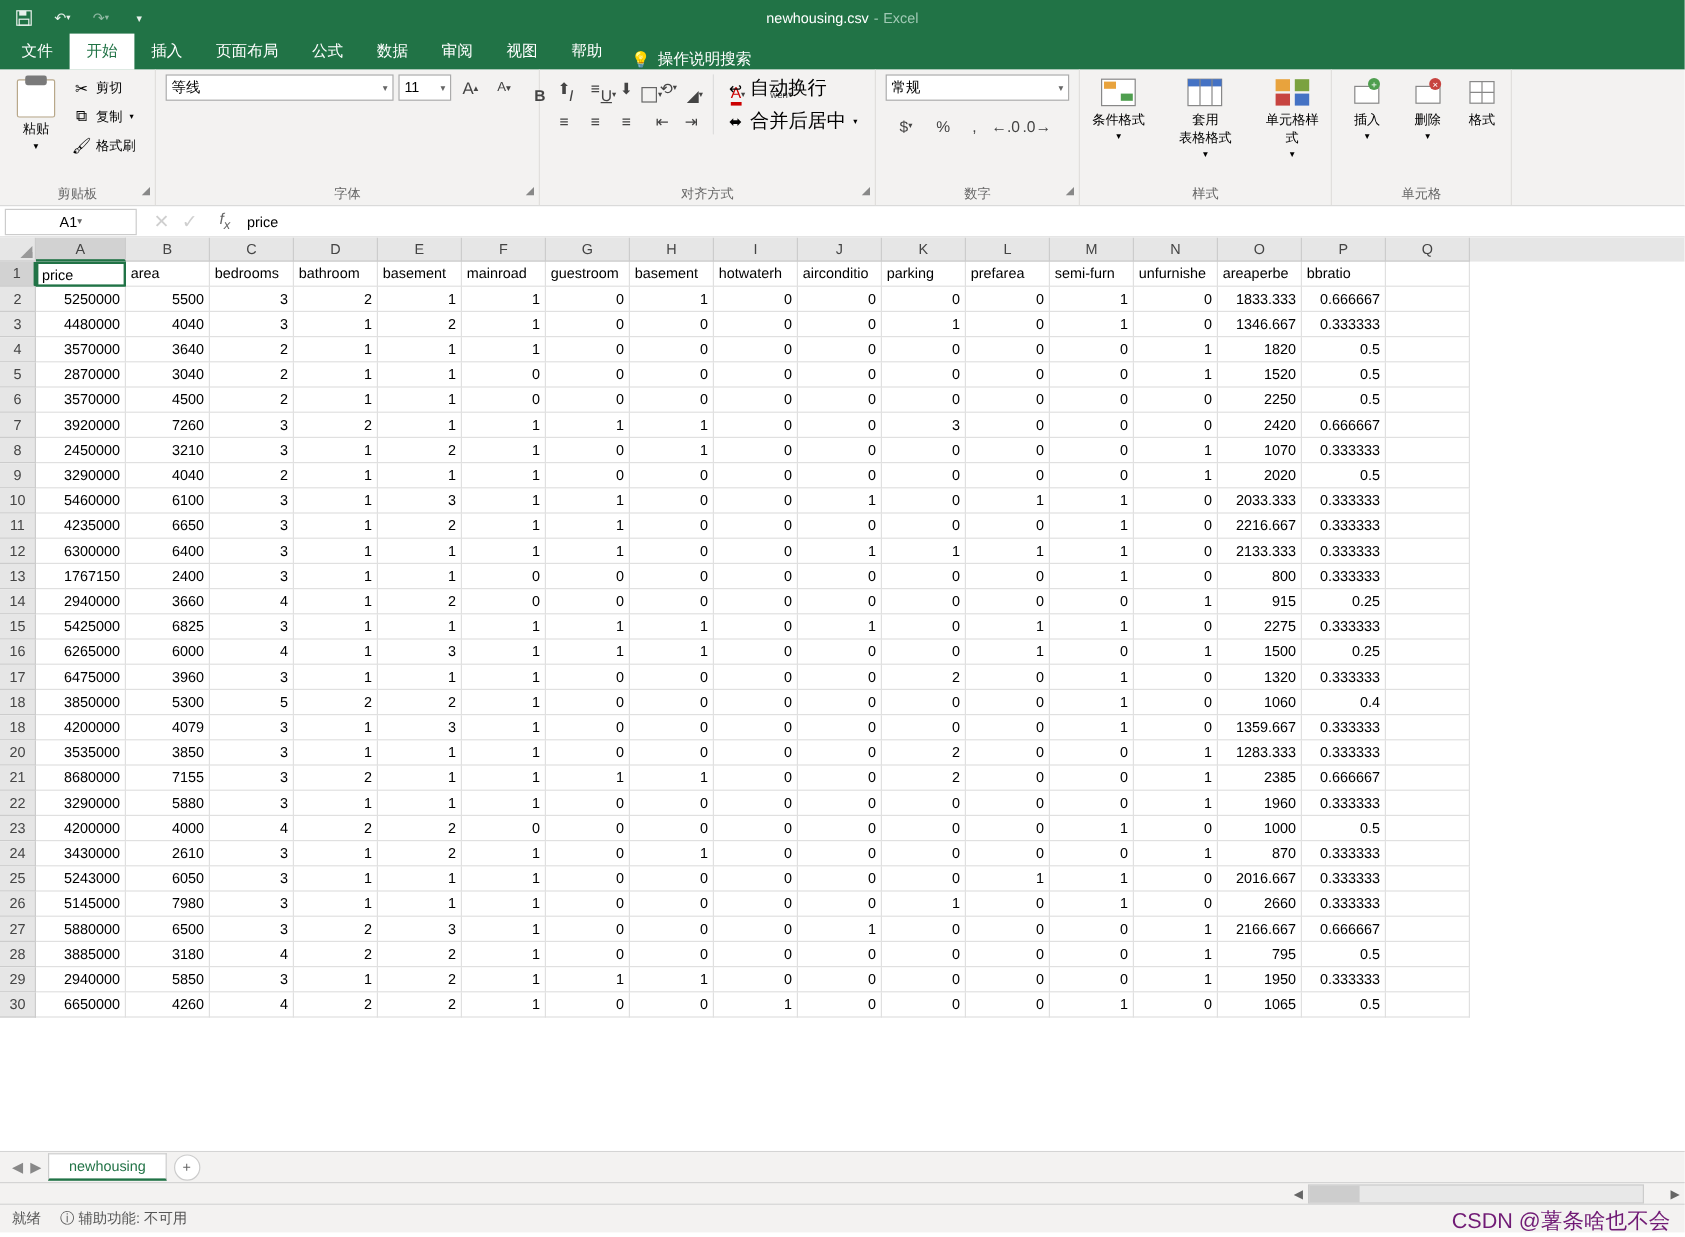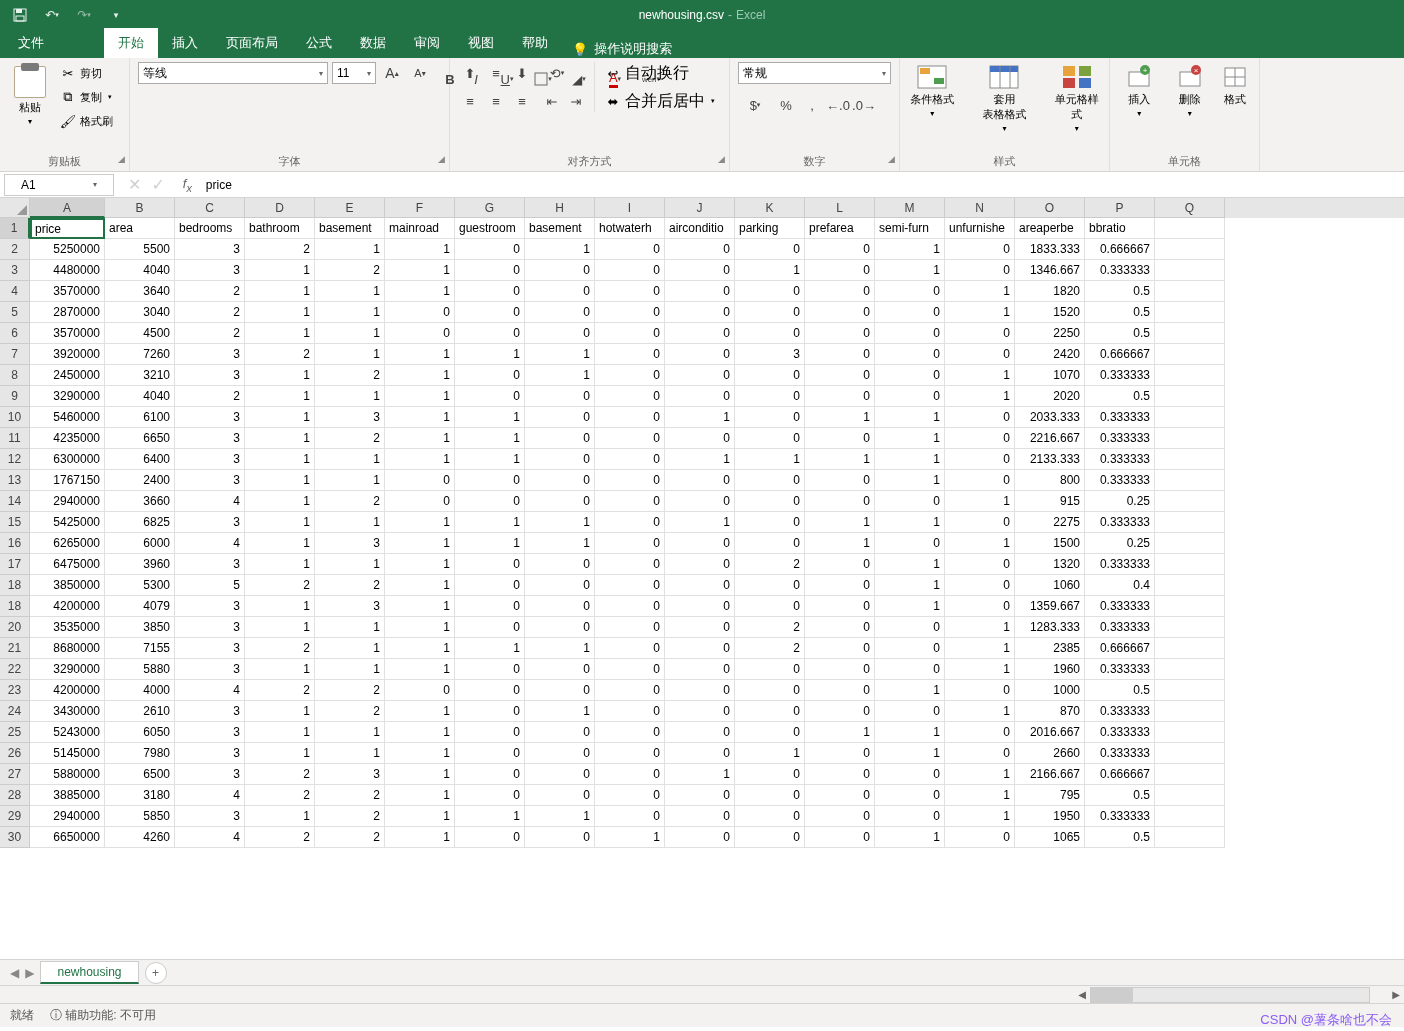--- a/index.html
+++ b/index.html
@@ -6,21 +6,21 @@
 body{background:#fff;overflow:hidden;width:1404px;height:1031px;position:relative;}
 .titlebar{height:30px;background:#217346;color:#fff;display:flex;align-items:center;font-size:12px;}
 .qat{display:flex;align-items:center;gap:4px;padding:0 6px;}
 .qat-btn{width:28px;height:24px;display:flex;align-items:center;justify-content:center;color:#fff;opacity:.9;}
 .title-text{position:absolute;left:50%;transform:translateX(-50%);font-size:12px;text-align:center;}
 .title-text .fn{color:#fff;}
 .title-text .dash{color:#a0c9b4;margin:0 4px;}
 .title-text .app{color:#a0c9b4;}
 .ribbon-tabs{height:28px;background:#217346;display:flex;align-items:flex-end;padding-left:4px;gap:0;}
 .rtab{padding:6px 14px;font-size:13px;color:#fff;cursor:pointer;}
-.rtab.active{background:#fff;color:#217346;margin-left:46px;}
+.rtab.active{background:#fff;color:#217346;}
 .rtab.file{color:#fff;}
 .tell-me{display:flex;align-items:center;gap:6px;color:#fff;font-size:13px;padding:0 10px;}
 .ribbon{height:114px;background:#f3f2f1;border-bottom:1px solid #d4d4d4;display:flex;}
 .rgroup{border-right:1px solid #e1dfdd;padding:4px 8px 2px 8px;display:flex;flex-direction:column;justify-content:space-between;}
 .rgroup-body{flex:1;display:flex;align-items:flex-start;gap:6px;}
 .rgroup-label{text-align:center;font-size:11px;color:#666;padding-top:2px;position:relative;}
 .rgroup-label .dlg{position:absolute;right:-4px;top:2px;font-size:9px;color:#888;}
 .big-btn{display:flex;flex-direction:column;align-items:center;justify-content:center;width:44px;font-size:11px;gap:2px;padding-top:4px;}
 .paste-icon{width:32px;height:32px;background:linear-gradient(#fff,#fff);border:1px solid #b8a88a;border-radius:2px;position:relative;}
 .paste-icon::before{content:"";position:absolute;top:-4px;left:6px;width:18px;height:8px;background:#7a7a7a;border-radius:2px;}
@@ -36,21 +36,21 @@
 .rb{width:24px;height:22px;display:flex;align-items:center;justify-content:center;font-size:13px;color:#444;}
 .rb.ddw{width:34px;}
 .rb svg{width:14px;height:14px;}
 .align-grid{display:grid;grid-template-columns:repeat(3,24px);gap:2px;}
 .num-col{display:flex;flex-direction:column;gap:4px;}
 .styles-body{display:flex;gap:24px;}
 .style-big{display:flex;flex-direction:column;align-items:center;font-size:11px;gap:2px;width:54px;text-align:center;padding-top:2px;}
 .style-ico{width:32px;height:26px;}
 .cells-body{display:flex;gap:8px;}
 .formula-bar{height:26px;border-bottom:1px solid #d4d4d4;display:flex;align-items:center;background:#fff;}
-.namebox{width:110px;height:22px;border:1px solid #ccc;margin:0 4px;display:flex;align-items:center;padding:0 16px;font-size:12px;justify-content:space-between;}
+.namebox{width:110px;height:22px;border:1px solid #ccc;margin:0 4px;display:flex;align-items:center;padding:0 16px;font-size:12px;justify-content:center;}
 .namebox .dd{font-size:8px;color:#666;}
 .fb-btns{display:flex;align-items:center;gap:10px;padding:0 10px;color:#888;}
 .fx{font-style:italic;font-size:13px;color:#666;margin:0 8px;}
 .formula-input{flex:1;font-size:12px;padding:0 6px;border:none;outline:none;}
 .grid-area{position:relative;height:calc(100% - 30px - 28px - 114px - 26px - 26px - 24px - 22px);overflow:hidden;background:#fff;}
 .col-headers{display:flex;height:20px;position:sticky;top:0;background:#e6e6e6;}
 .corner{width:30px;height:20px;background:#e6e6e6;border-right:1px solid #ccc;border-bottom:1px solid #ccc;position:relative;}
 .corner::after{content:"";position:absolute;right:2px;bottom:2px;border:5px solid transparent;border-right-color:#999;border-bottom-color:#999;}
 .ch{height:20px;border-right:1px solid #ccc;border-bottom:1px solid #ccc;background:#e6e6e6;text-align:center;font-size:12px;color:#444;line-height:20px;}
 .ch.sel{background:#d2d2d2;border-bottom:2px solid #217346;}
@@ -59,21 +59,21 @@
 .rh{width:30px;background:#e6e6e6;border-right:1px solid #ccc;border-bottom:1px solid #ccc;text-align:center;font-size:12px;color:#444;line-height:21px;}
 .rh.sel{background:#d2d2d2;border-right:2px solid #217346;}
 .cell{height:21px;border-right:1px solid #e0e0e0;border-bottom:1px solid #e0e0e0;font-size:12px;padding:0 4px;line-height:21px;overflow:hidden;white-space:nowrap;text-align:right;}
 .cell.hdr{text-align:left;}
 .cell.active{border:2px solid #217346;line-height:18px;padding:0 3px;}
 .sheet-tabs{height:26px;border-top:1px solid #d4d4d4;background:#f3f2f1;display:flex;align-items:center;padding-left:10px;gap:6px;font-size:12px;}
 .st-nav{display:flex;gap:6px;color:#888;}
 .sheet-tab{background:#fff;border:1px solid #ccc;border-bottom:2px solid #217346;padding:3px 16px;color:#217346;}
 .add-sheet{width:22px;height:22px;border:1px solid #ccc;border-radius:50%;display:flex;align-items:center;justify-content:center;color:#666;background:#fff;}
 .status-bar{height:24px;background:#f3f2f1;border-top:1px solid #d4d4d4;display:flex;align-items:center;padding:0 10px;font-size:12px;color:#555;gap:16px;}
-.watermark{position:absolute;right:12px;bottom:2px;font-size:13px;color:#8b5cf6;}
+.watermark{position:absolute;right:12px;bottom:2px;font-size:18px;color:#701a75;}
 .hscroll{height:18px;border-top:1px solid #d4d4d4;background:#f3f2f1;display:flex;align-items:center;}
 .hscroll .spacer{flex:0 0 1074px;}
 .hscroll .track{flex:1;height:16px;background:#e8e8e8;border:1px solid #ccc;position:relative;margin-right:18px;}
 .hscroll .thumb{position:absolute;left:0;top:0;bottom:0;width:42px;background:#cdcdcd;}
 .hscroll .arr{width:16px;height:16px;display:flex;align-items:center;justify-content:center;color:#666;font-size:10px;}
 .col-A{width:75px}.col-B{width:70px}.col-C{width:70px}.col-D{width:70px}.col-E{width:70px}.col-F{width:70px}.col-G{width:70px}.col-H{width:70px}.col-I{width:70px}.col-J{width:70px}.col-K{width:70px}.col-L{width:70px}.col-M{width:70px}.col-N{width:70px}.col-O{width:70px}.col-P{width:70px}.col-Q{width:70px}
 </style>
 </head>
 <body>
 

